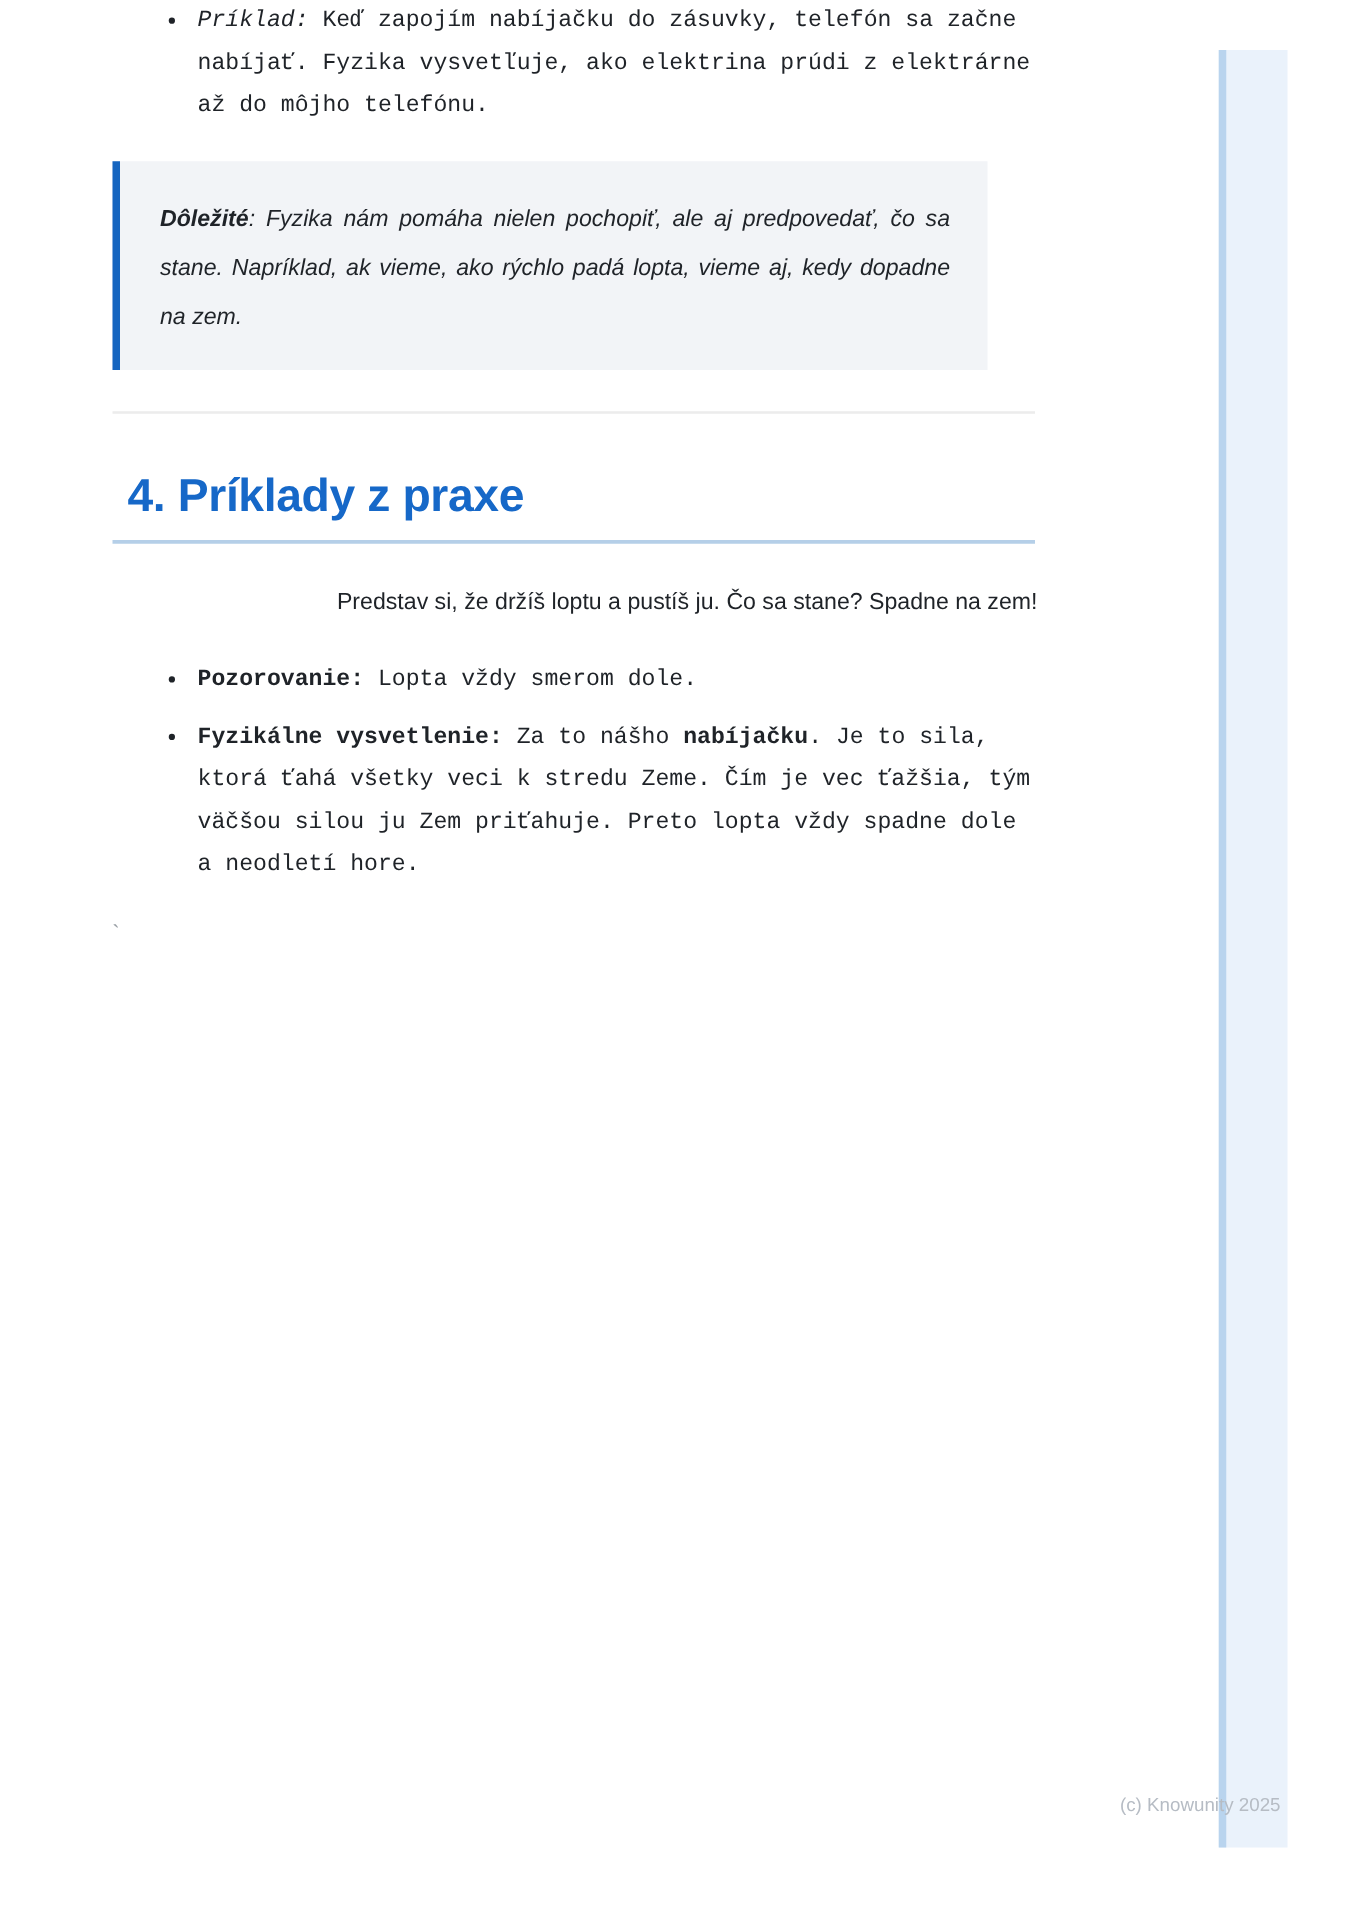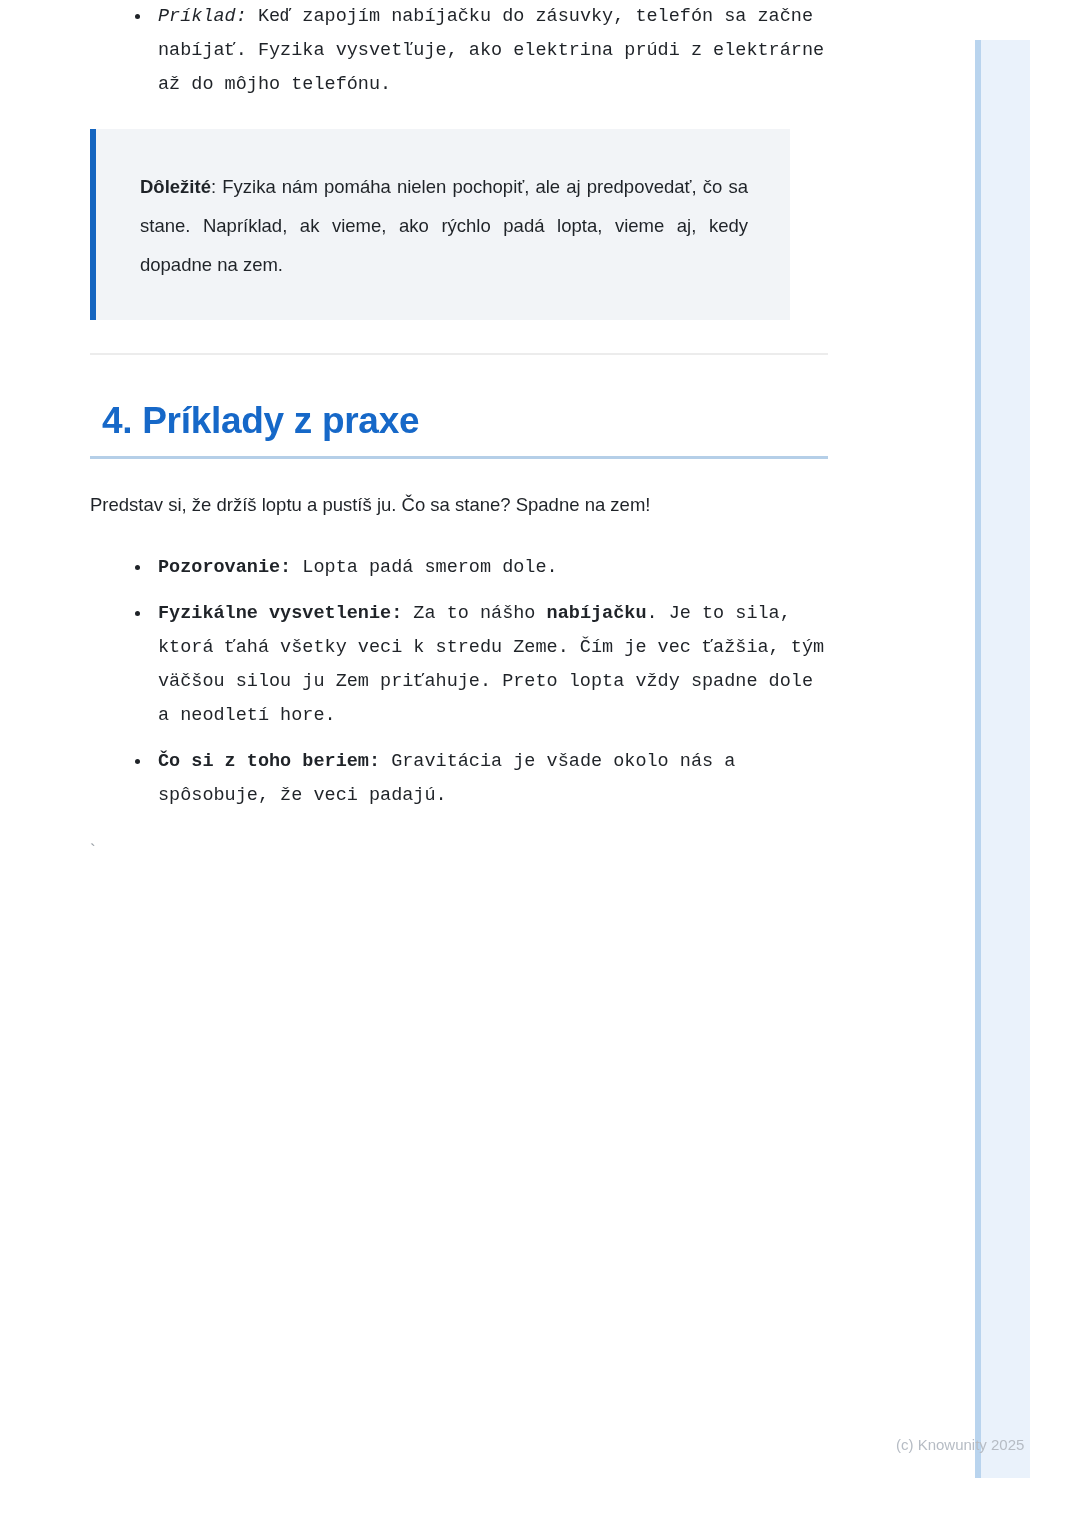--- a/index.html
+++ b/index.html
@@ -87,25 +87,26 @@
   
   .callout {
     margin-top: 27px;
     background: #f2f4f7;
     border-left: 6px solid #1565c0;
     padding: 26px 30px 24px 32px;
     width: 700px;
     box-sizing: border-box;
   }
   .callout p {
-    margin: 12px;
+    margin: 0;
     font-size: 18.5px;
     line-height: 39px;
     text-align: justify;
     color: #1f2328;
+    font-style: italic;
   }
 
   
   .rule {
     margin-top: 33px;
     height: 2px;
     background: #ececec;
     width: 738px;
   }
 
@@ -127,21 +128,21 @@
 
   
   p.para {
     margin: 26px 0 0 0;
     font-size: 18.5px;
     line-height: 40px;
     color: #1f2328;
     text-align: justify;
   }
   p.para.nojust {
-    text-align: left;
+    text-align: right;
   }
   p.sub-head {
     margin: 30px 0 0 0;
     font-size: 18px;
     line-height: 28px;
     font-weight: 700;
     color: #1f2328;
   }
 
   .list-wrap {
@@ -192,28 +193,25 @@
     <h2 class="section-title">4. Príklady z praxe</h2>
     <div class="title-underline"></div>
 
 
 
     <p class="para nojust">Predstav si, že držíš loptu a pustíš ju. Čo sa stane? Spadne na zem!</p>
 
     <div class="list-wrap">
       <ul class="bullets tight">
         <li>
-          <strong class="b">Pozorovanie:</strong><span> Lopta padá smerom dole.</span>
+          <strong class="b">Pozorovanie:</strong><span> Lopta vždy smerom dole.</span>
         </li>
         <li>
           <strong class="b">Fyzikálne vysvetlenie:</strong><span> Za to nášho </span><strong class="b">nabíjačku</strong><span>. Je to sila, ktorá ťahá všetky veci k stredu Zeme. Čím je vec ťažšia, tým väčšou silou ju Zem priťahuje. Preto lopta vždy spadne dole a neodletí hore.</span>
         </li>
-        <li>
-          <strong class="b">Čo si z toho beriem:</strong><span> Gravitácia je všade okolo nás a spôsobuje, že veci padajú.</span>
-        </li>
       </ul>
     </div>
 
     <p class="stray">`</p>
 
   </div>
 
   <div class="footer-credit">(c) Knowunity 2025</div>
 
 </div>

